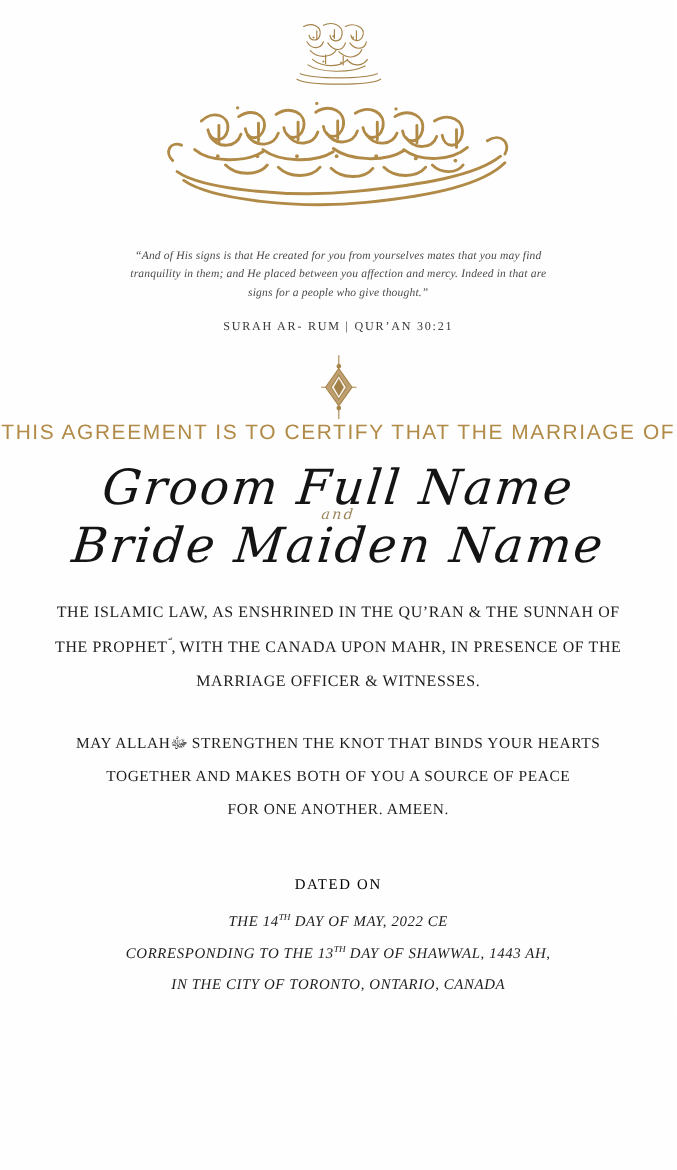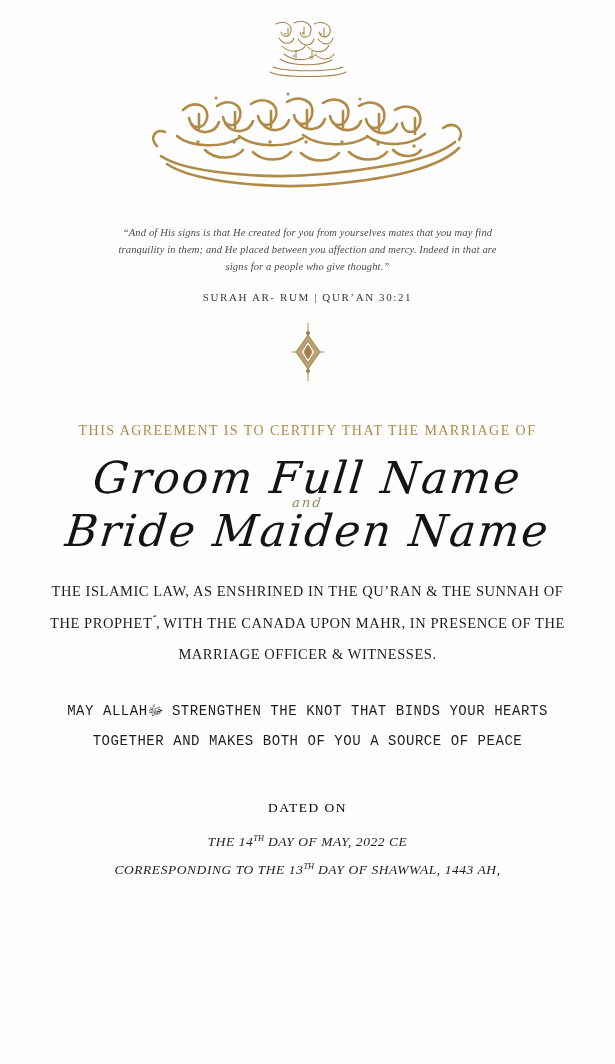--- a/index.html
+++ b/index.html
@@ -64,24 +64,23 @@
   
   .ornament {
     margin-top: 18px;
     width: 34px;
     height: 62px;
     display: block;
   }
 
   
   .certify {
-    margin-top: 40px;
-    text-align: center;
-    font-family: Liberation Serif, serif;
-    font-size: 14px;
+    text-align: center;
+    font-family: Liberation Sans, sans-serif;
+    font-size: 19px;
     letter-spacing: 1.45px;
     color: #b08a46;
   }
 
   
   .names-block {
     margin-top: 16px;
     width: 100%;
     text-align: center;
   }
@@ -123,21 +122,21 @@
   .dua-text {
     width: 545px;
     margin-top: 26px;
     text-align: center;
     font-family: "Liberation Serif", serif;
     font-size: 14px;
     line-height: 2.15;
     letter-spacing: 0.55px;
     color: #1d1d1d;
   }
-  .dua-text .line { display: block; white-space: nowrap; font-family: Liberation Mono, monospace; }
+  .dua-text .line { display: block; white-space: nowrap; }
 
   
   .dated-on {
     margin-top: 44px;
     text-align: center;
     font-family: "Liberation Serif", serif;
     font-size: 13.5px;
     letter-spacing: 1.5px;
     color: #000000;
   }
@@ -272,21 +271,23 @@
 
   <div class="body-text">
     <span class="line">THE ISLAMIC LAW, AS ENSHRINED IN THE QU’RAN &amp; THE SUNNAH OF</span>
     <span class="line">THE PROPHETؐ , WITH THE CANADA UPON MAHR, IN PRESENCE OF THE</span>
     <span class="line">MARRIAGE OFFICER &amp; WITNESSES.</span>
   </div>
 
   <div class="dua-text">
     <span class="line">MAY ALLAHﷻ STRENGTHEN THE KNOT THAT BINDS YOUR HEARTS</span>
     <span class="line">TOGETHER AND MAKES BOTH OF YOU A SOURCE OF PEACE</span>
+    <span class="line">FOR ONE ANOTHER. AMEEN.</span>
   </div>
 
   <div class="dated-on">DATED ON</div>
   <div class="date-lines">
     <span class="line">THE 14<sup>TH</sup> DAY OF MAY, 2022 CE</span>
     <span class="line">CORRESPONDING TO THE 13<sup>TH</sup> DAY OF SHAWWAL, 1443 AH,</span>
+    <span class="line">IN THE CITY OF TORONTO, ONTARIO, CANADA</span>
   </div>
 
 </div>
 
 </body></html>

